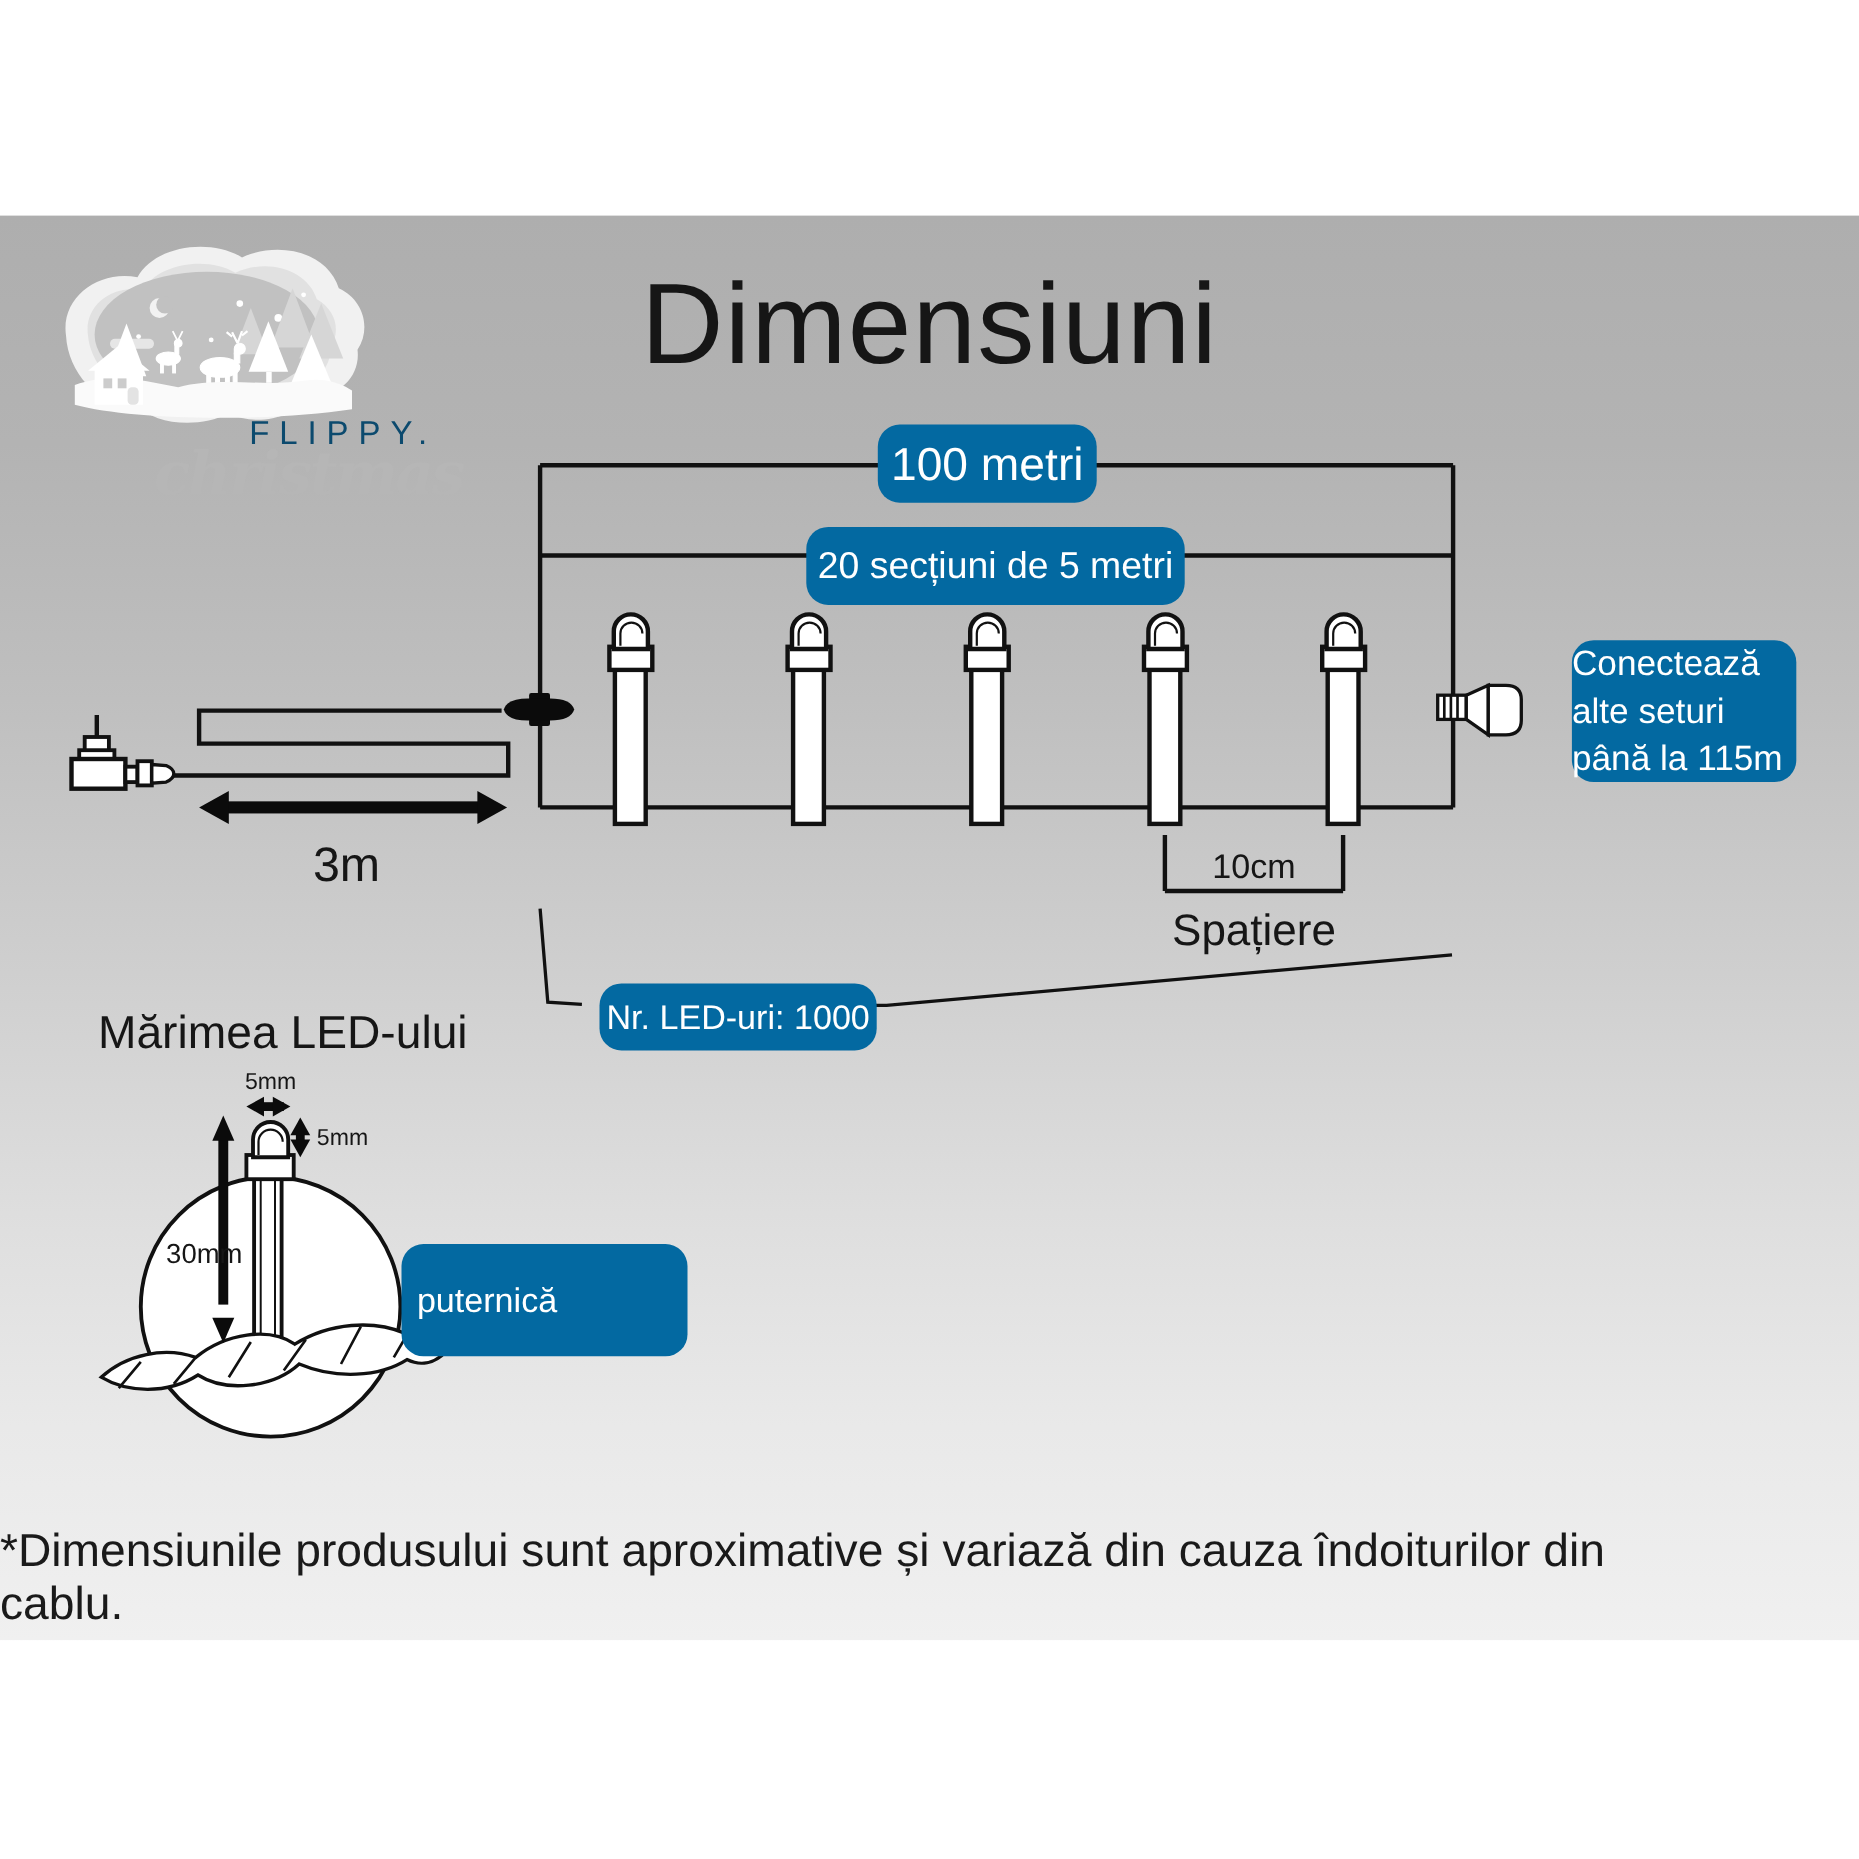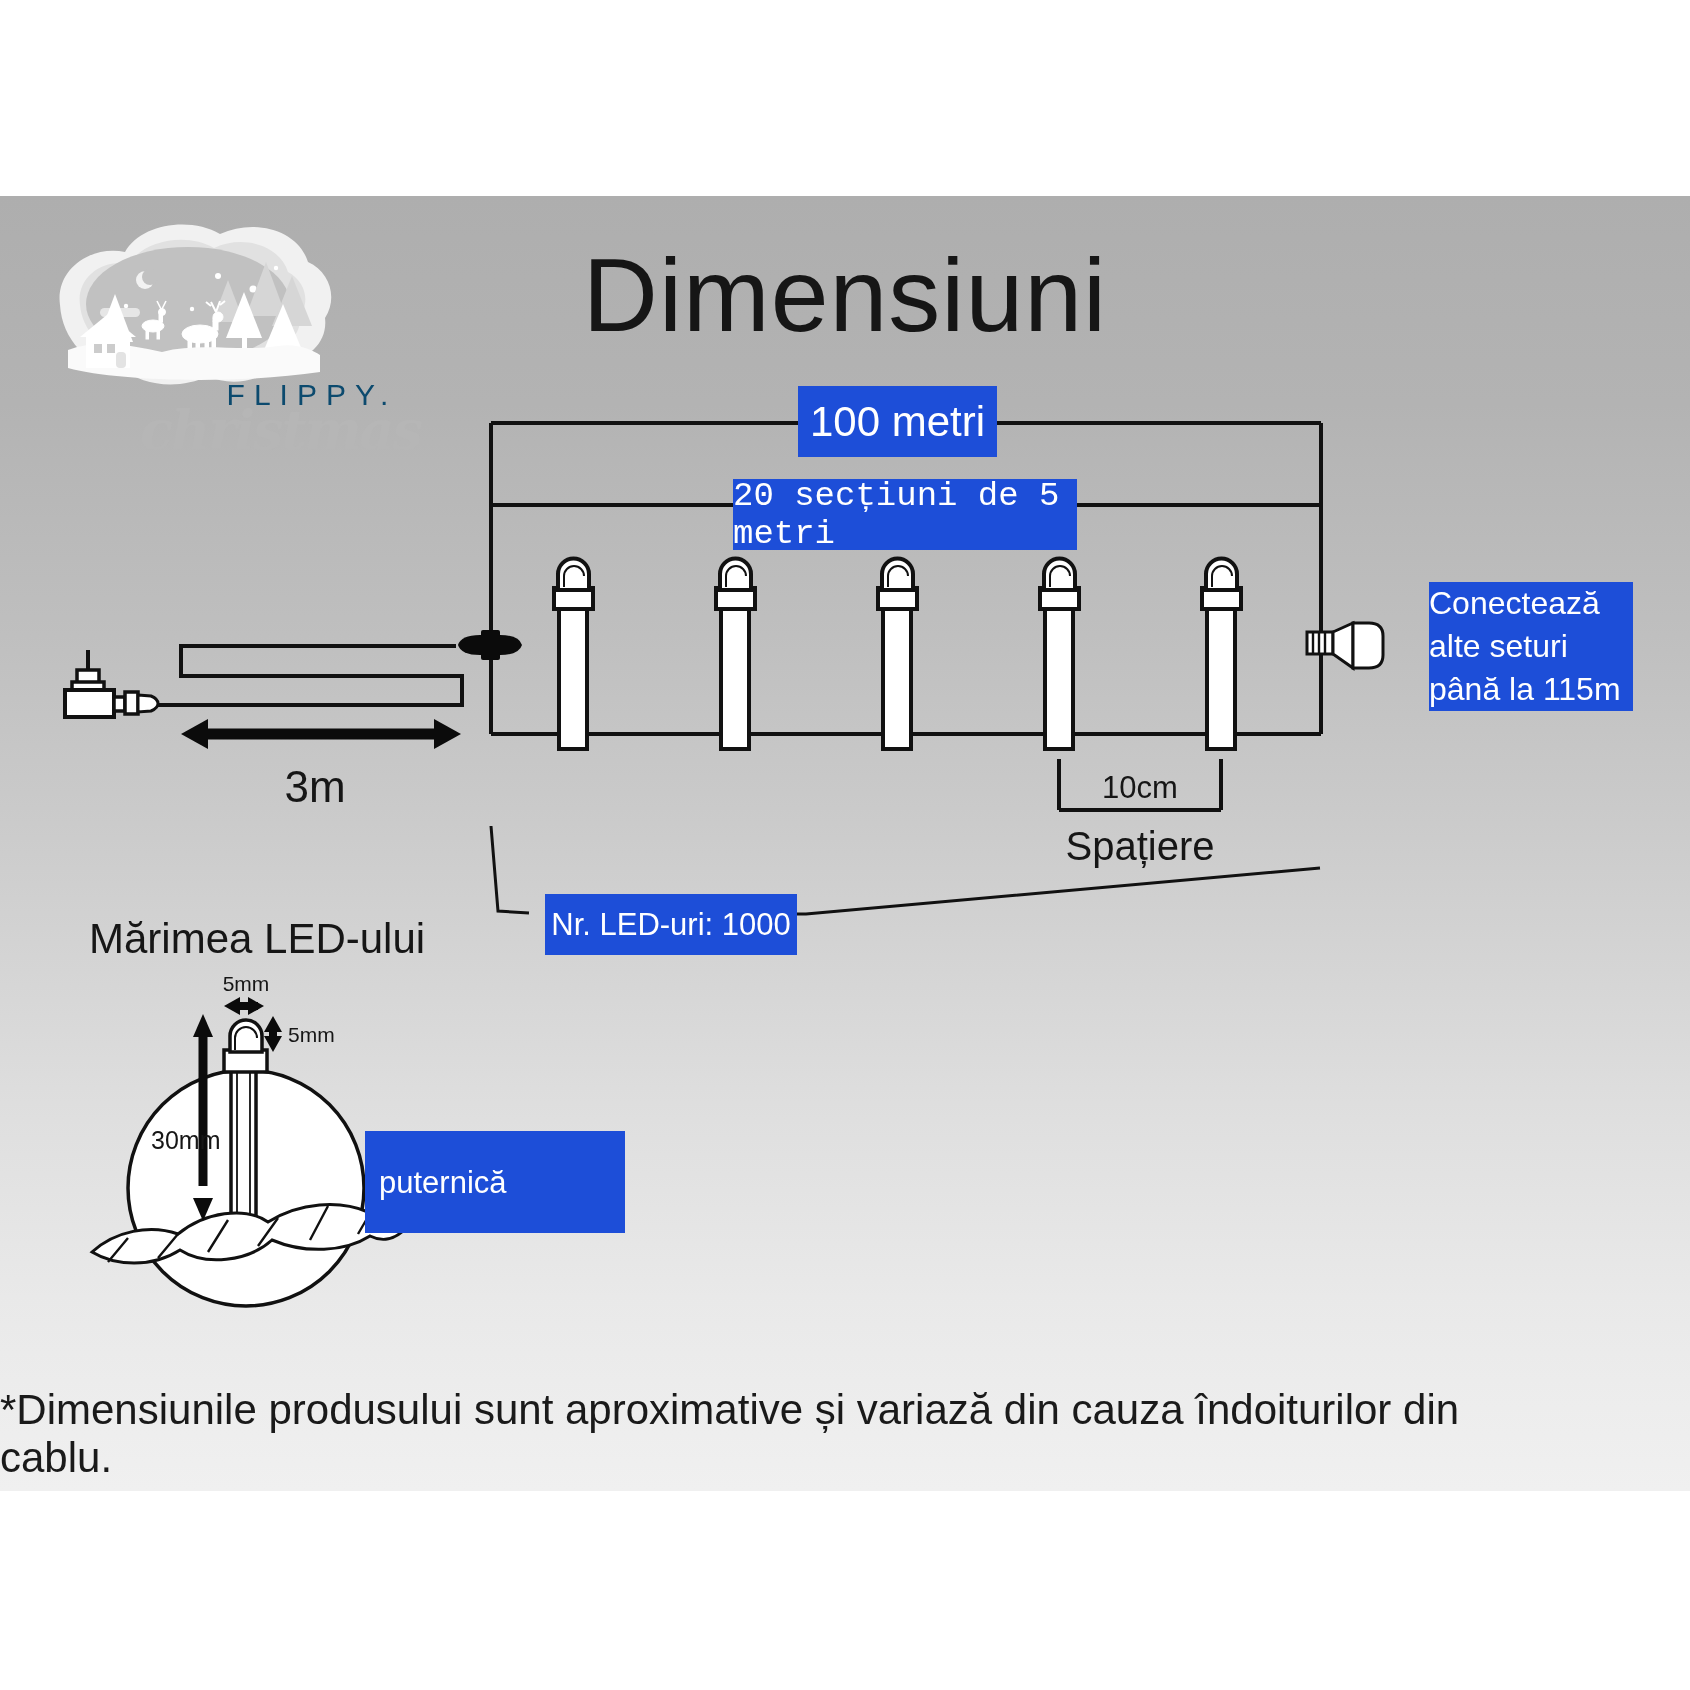--- a/index.html
+++ b/index.html
@@ -12,23 +12,24 @@
   .bg{
     position:absolute;left:0;top:196px;width:1690px;height:1295px;
     background:linear-gradient(180deg,#aeaeae 0%,#b3b3b3 16%,#bfbfbf 34%,#cecece 52%,#dedede 70%,#e9e9e9 85%,#f0f0f0 100%);
   }
   .abs{position:absolute;}
   .title{
     left:0;top:236px;width:1690px;text-align:center;
     font-size:104px;letter-spacing:1px;color:#161616;
   }
   .blackbox{
-    background:#1d4ed8;color:#ffffff;
+    background:#0369a1;color:#ffffff;
     display:flex;align-items:center;justify-content:center;
     box-sizing:border-box;
+    border-radius:20px;
   }
   .blackbox.left{justify-content:flex-start;text-align:left;}
   .lbl{color:#161616;}
   .center-text{text-align:center;}
   svg{display:block;}
   .logo-flippy{
     left:222px;top:378px;width:180px;text-align:center;
     font-size:30px;letter-spacing:9px;color:#0c4a6e;font-weight:400;
   }
   .logo-script{
@@ -194,21 +195,21 @@
 
   <div class="abs logo-flippy">FLIPPY.</div>
   <div class="abs logo-script">christmas</div>
 
   <div class="abs title">Dimensiuni</div>
 
   <div class="abs blackbox" style="left:798px;top:386px;width:199px;height:71px;font-size:42px;">
     <span>100 metri</span>
   </div>
 
-  <div class="abs blackbox" style="left:733px;top:479px;width:344px;height:71px;font-size:34px;font-family:Liberation Mono, monospace;">
+  <div class="abs blackbox" style="left:733px;top:479px;width:344px;height:71px;font-size:34px;">
     <span>20 secțiuni de 5 metri</span>
   </div>
 
   <div class="abs blackbox left" style="left:1429px;top:582px;width:204px;height:129px;font-size:32px;line-height:43px;">
     <div>
       <div>Conectează</div>
       <div>alte seturi</div>
       <div>până la 115m</div>
     </div>
   </div>

